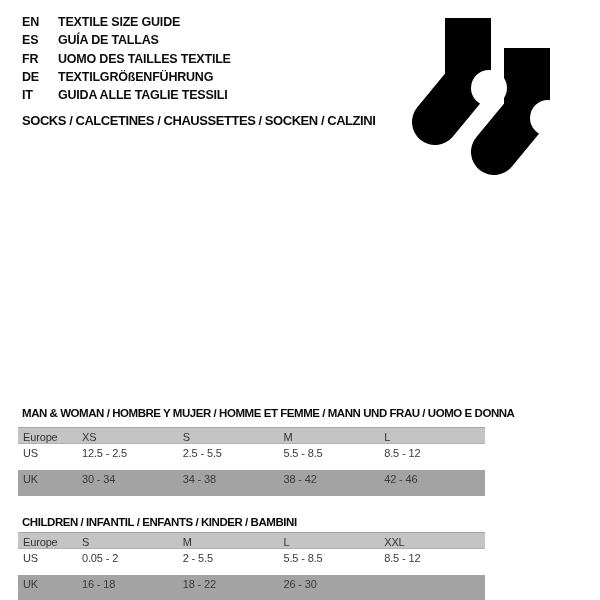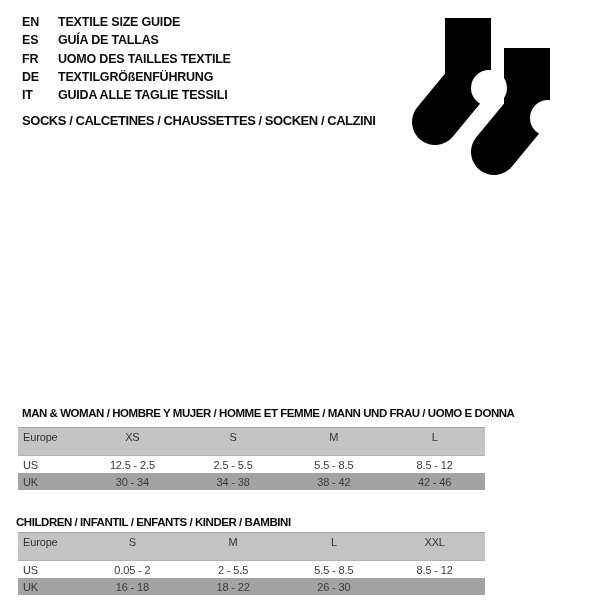--- a/index.html
+++ b/index.html
@@ -31,42 +31,42 @@
 
   
   .socks-icon { left:400px; top:10px; width:170px; height:170px; }
 
   
   .table-title {
     font-size:11.5px; font-weight:bold; letter-spacing:-0.45px;
     white-space:nowrap; color:#0b0b0b;text-align:center;
   }
   .title-1 { left:22px; top:407px; }
-  .title-2 { left:16px; top:516px; }
+  .title-2 { left:22px; top:516px; }
 
   .size-table { width:467px; }
   .table-1 { left:18px; top:427px; }
   .table-2 { left:18px; top:532px; }
 
   .trow {
     display:grid;
     grid-template-columns:64px 1fr 1fr 1fr 1fr;
-    height:17px;
+    height:26px;
   }
   .trow.thead {
     background:#c4c4c4;
-    height:29px;
+    height:17px;
     border-top:1px solid #a6a6a6;
     border-bottom:1px solid #b2b2b2;
     box-sizing:border-box;
   }
   .trow.alt { background:#a3a3a3; }
   .cell {
     font-size:11px; color:#3a3a3a;
-    text-align:center; line-height:18px; letter-spacing:-0.15px;
+    text-align:left; line-height:18px; letter-spacing:-0.15px;
     white-space:nowrap; overflow:hidden;
   }
   .thead .cell { color:#333333; }
   .cell.first { text-align:left; padding-left:5px; }
 </style>
 </head>
 <body>
 
 <div class="abs lang-block">
   <div class="lang-row">

